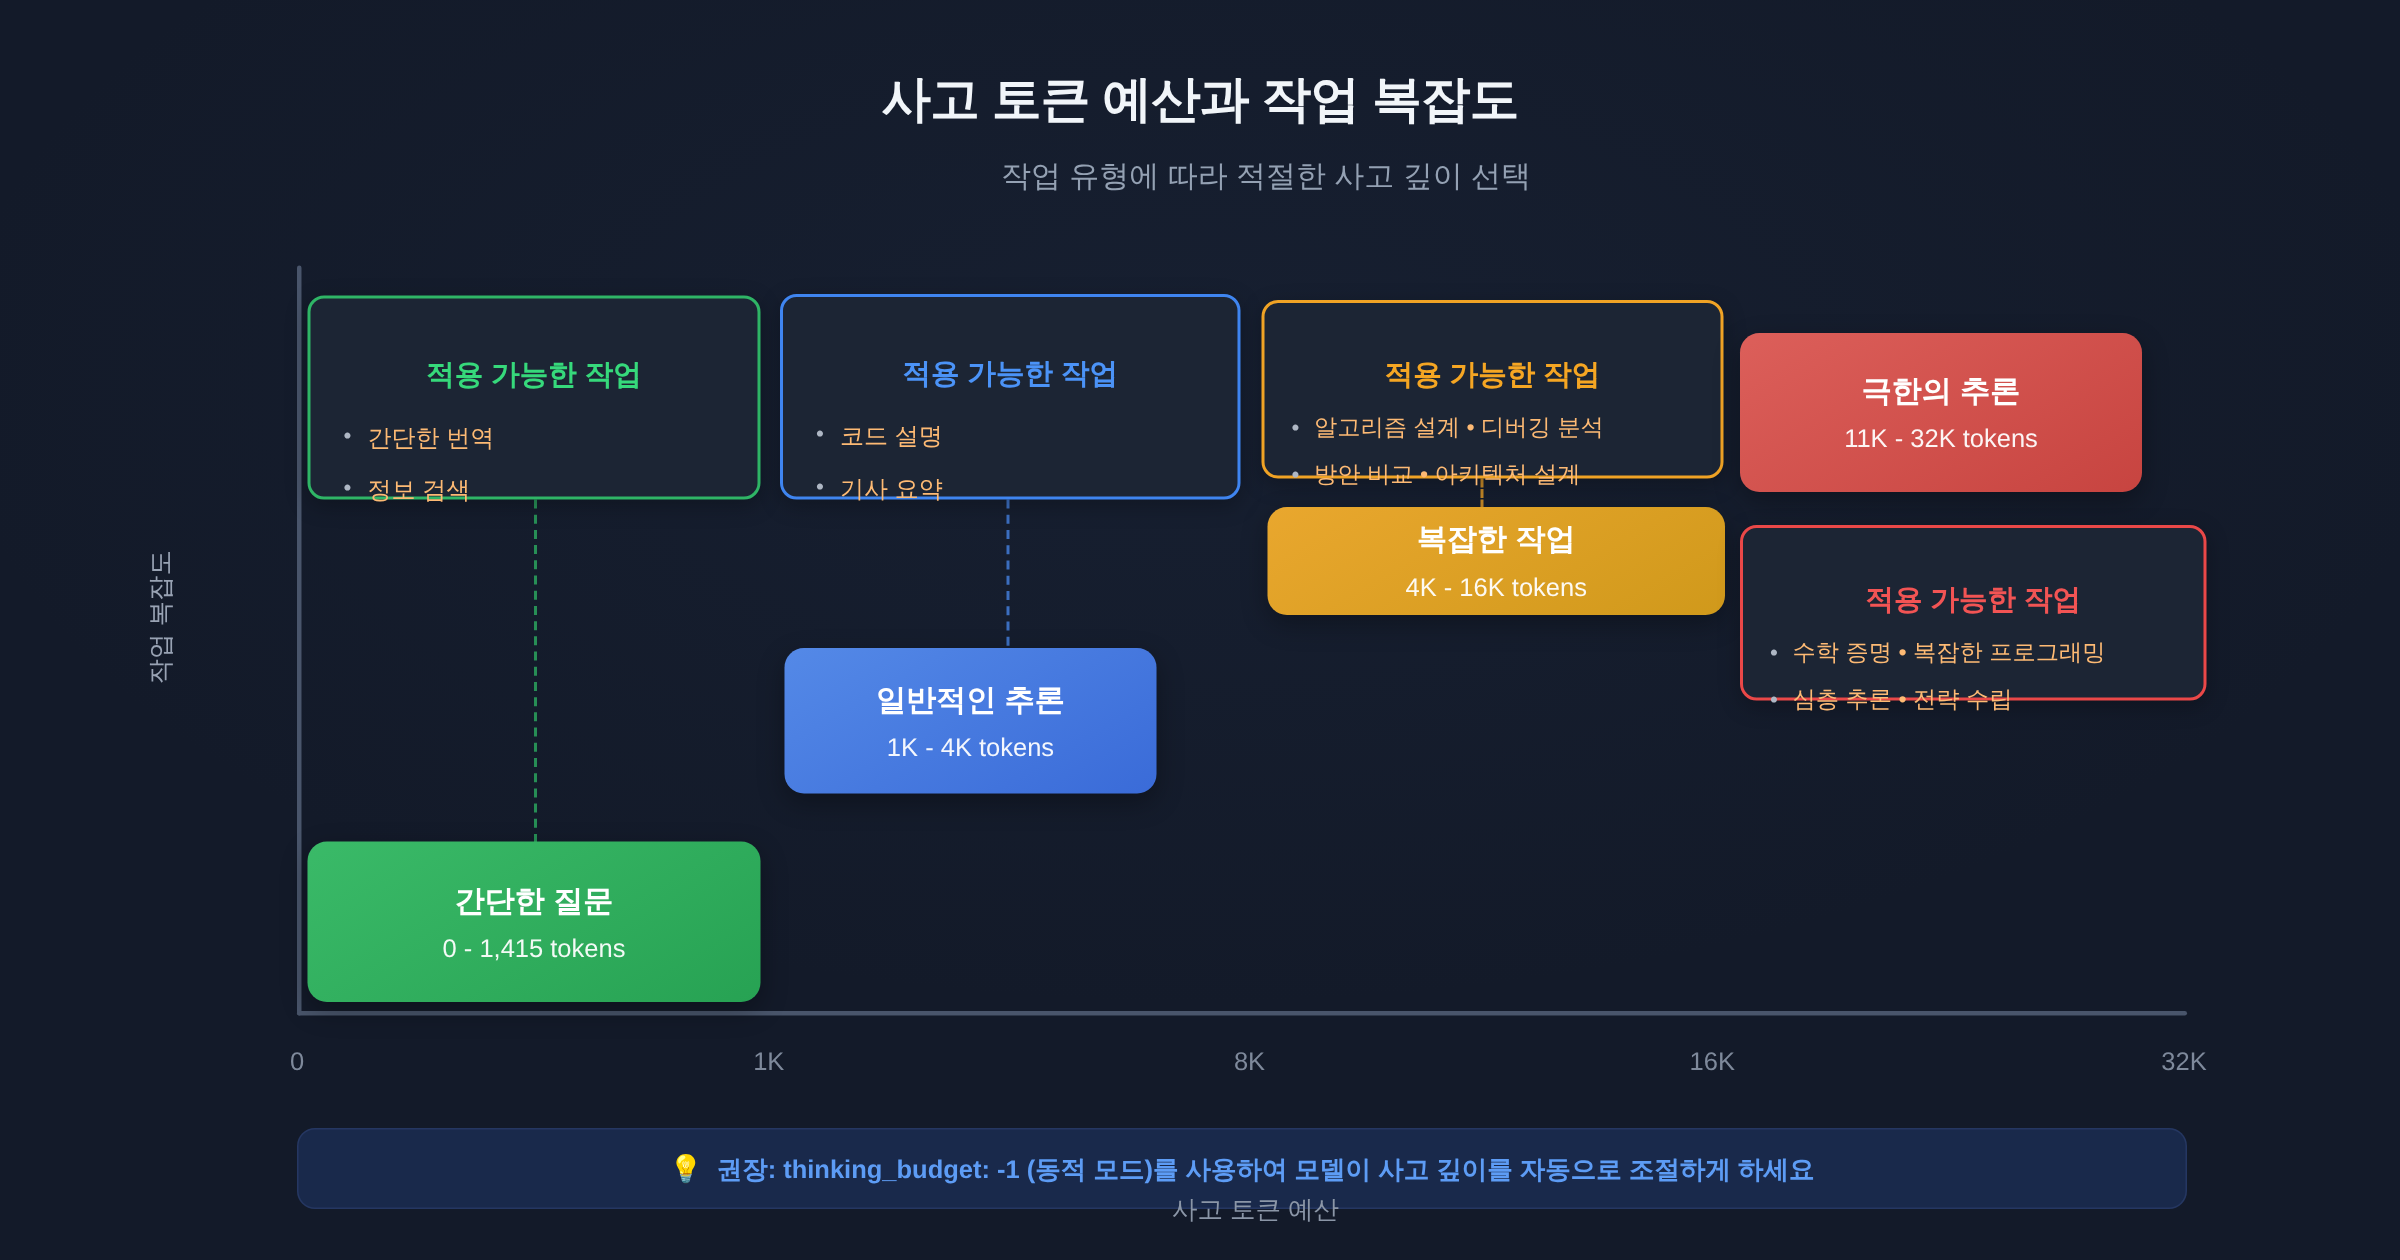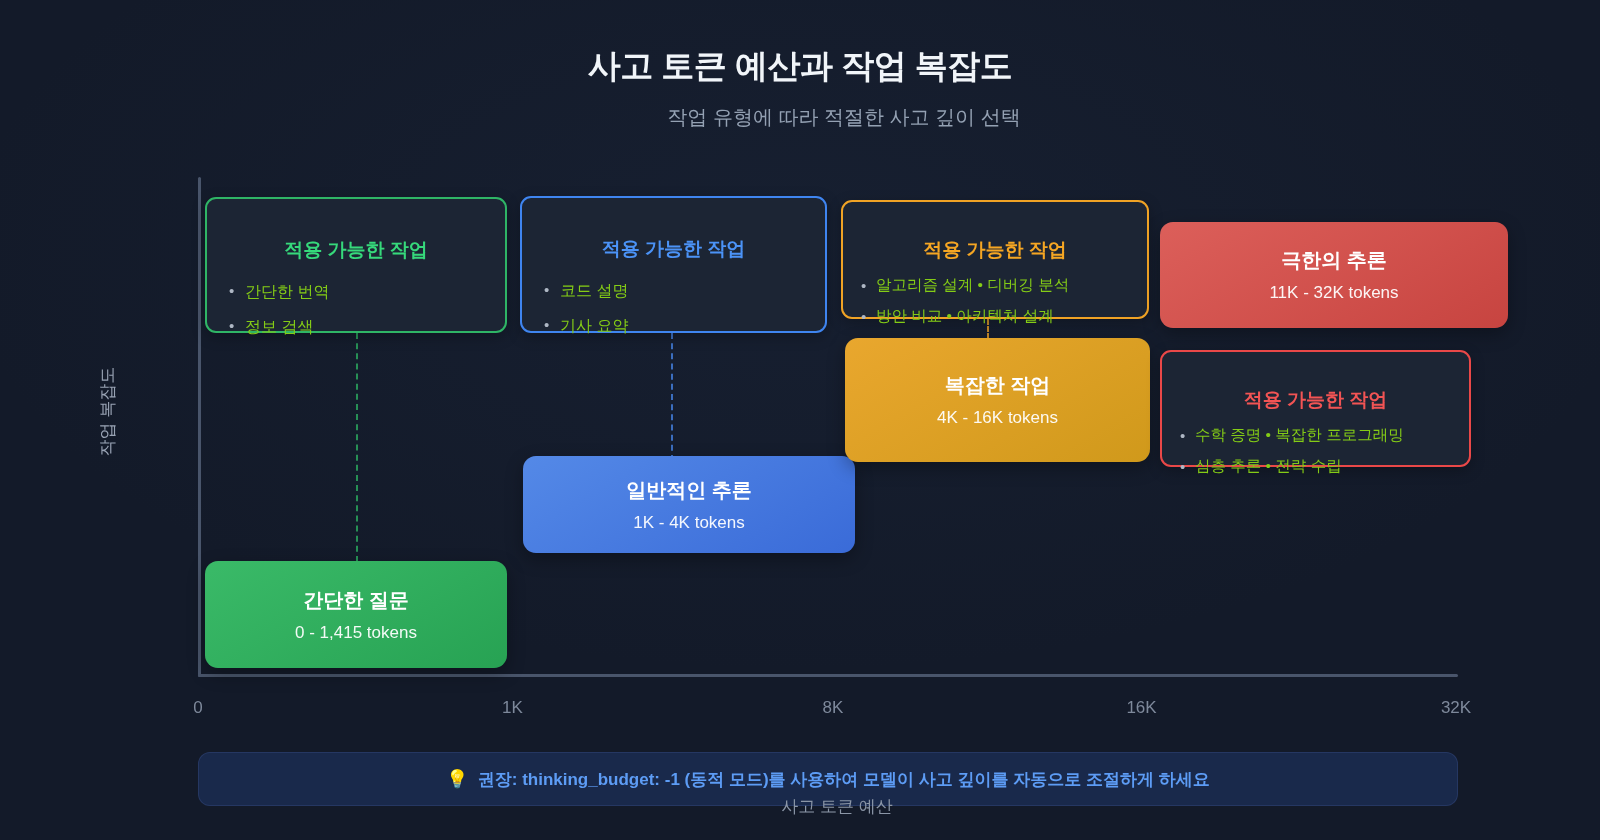--- a/index.html
+++ b/index.html
@@ -83,21 +83,21 @@
     box-shadow: 0 4px 14px rgba(0,0,0,0.25);
   }
   .tasks-box .tasks-title {
     text-align: center;
     font-size: 19px; font-weight: 700;
     margin-bottom: 12px;
     margin-top: 24px;
   }
   .task-item {
     position: relative;
-    font-size: 16px; color: #84cc16;
+    font-size: 16px; color: #fdba74;
     padding: 7px 0 7px 16px;
   }
   .task-item::before {
     content: "•";
     position: absolute; left: 0; top: 7px;
     color: #aeb7c4; font-size: 15px;
   }
   .tasks-box.compact { padding: 11px 18px 8px 18px; }
   .tasks-box.compact .tasks-title { margin-bottom: 7px; }
   .tasks-box.compact .task-item { font-size: 15.5px; padding: 5px 0 5px 15px; }
@@ -118,25 +118,25 @@
     display: flex; flex-direction: column;
     align-items: center; justify-content: center;
     gap: 9px;
     box-shadow: 0 6px 18px rgba(0,0,0,0.30);
   }
   .level-box .level-title { font-size: 20px; font-weight: 700; color: #ffffff; }
   .level-box .level-range { font-size: 17px; color: rgba(255,255,255,0.94); }
 
   .level-box.green  { left: 205px;  top: 561px; width: 302px; height: 107px;
                       background: linear-gradient(150deg, #3aba68 0%, #27a253 100%); }
-  .level-box.blue   { left: 523px;  top: 456px; width: 332px; height: 97px;
+  .level-box.blue   { left: 523px;  top: 432px; width: 248px; height: 97px;
                       background: linear-gradient(150deg, #5489e7 0%, #3a6bd8 100%); }
-  .level-box.orange { left: 845px;  top: 338px; width: 305px; height: 124px;
+  .level-box.orange { left: 845px;  top: 338px; width: 305px; height: 72px;
                       background: linear-gradient(150deg, #e9a72e 0%, #d0991b 100%); }
-  .level-box.red    { left: 1160px; top: 222px; width: 348px; height: 106px;
+  .level-box.red    { left: 1160px; top: 222px; width: 268px; height: 106px;
                       background: linear-gradient(150deg, #dc5f5a 0%, #c74440 100%); }
 
   
   .note-box {
     position: absolute; left: 198px; top: 752px;
     width: 1260px; height: 54px;
     background: rgba(26,42,78,0.92);
     border: 1px solid rgba(80,110,180,0.22);
     border-radius: 12px;
     display: flex; align-items: center; justify-content: center;

